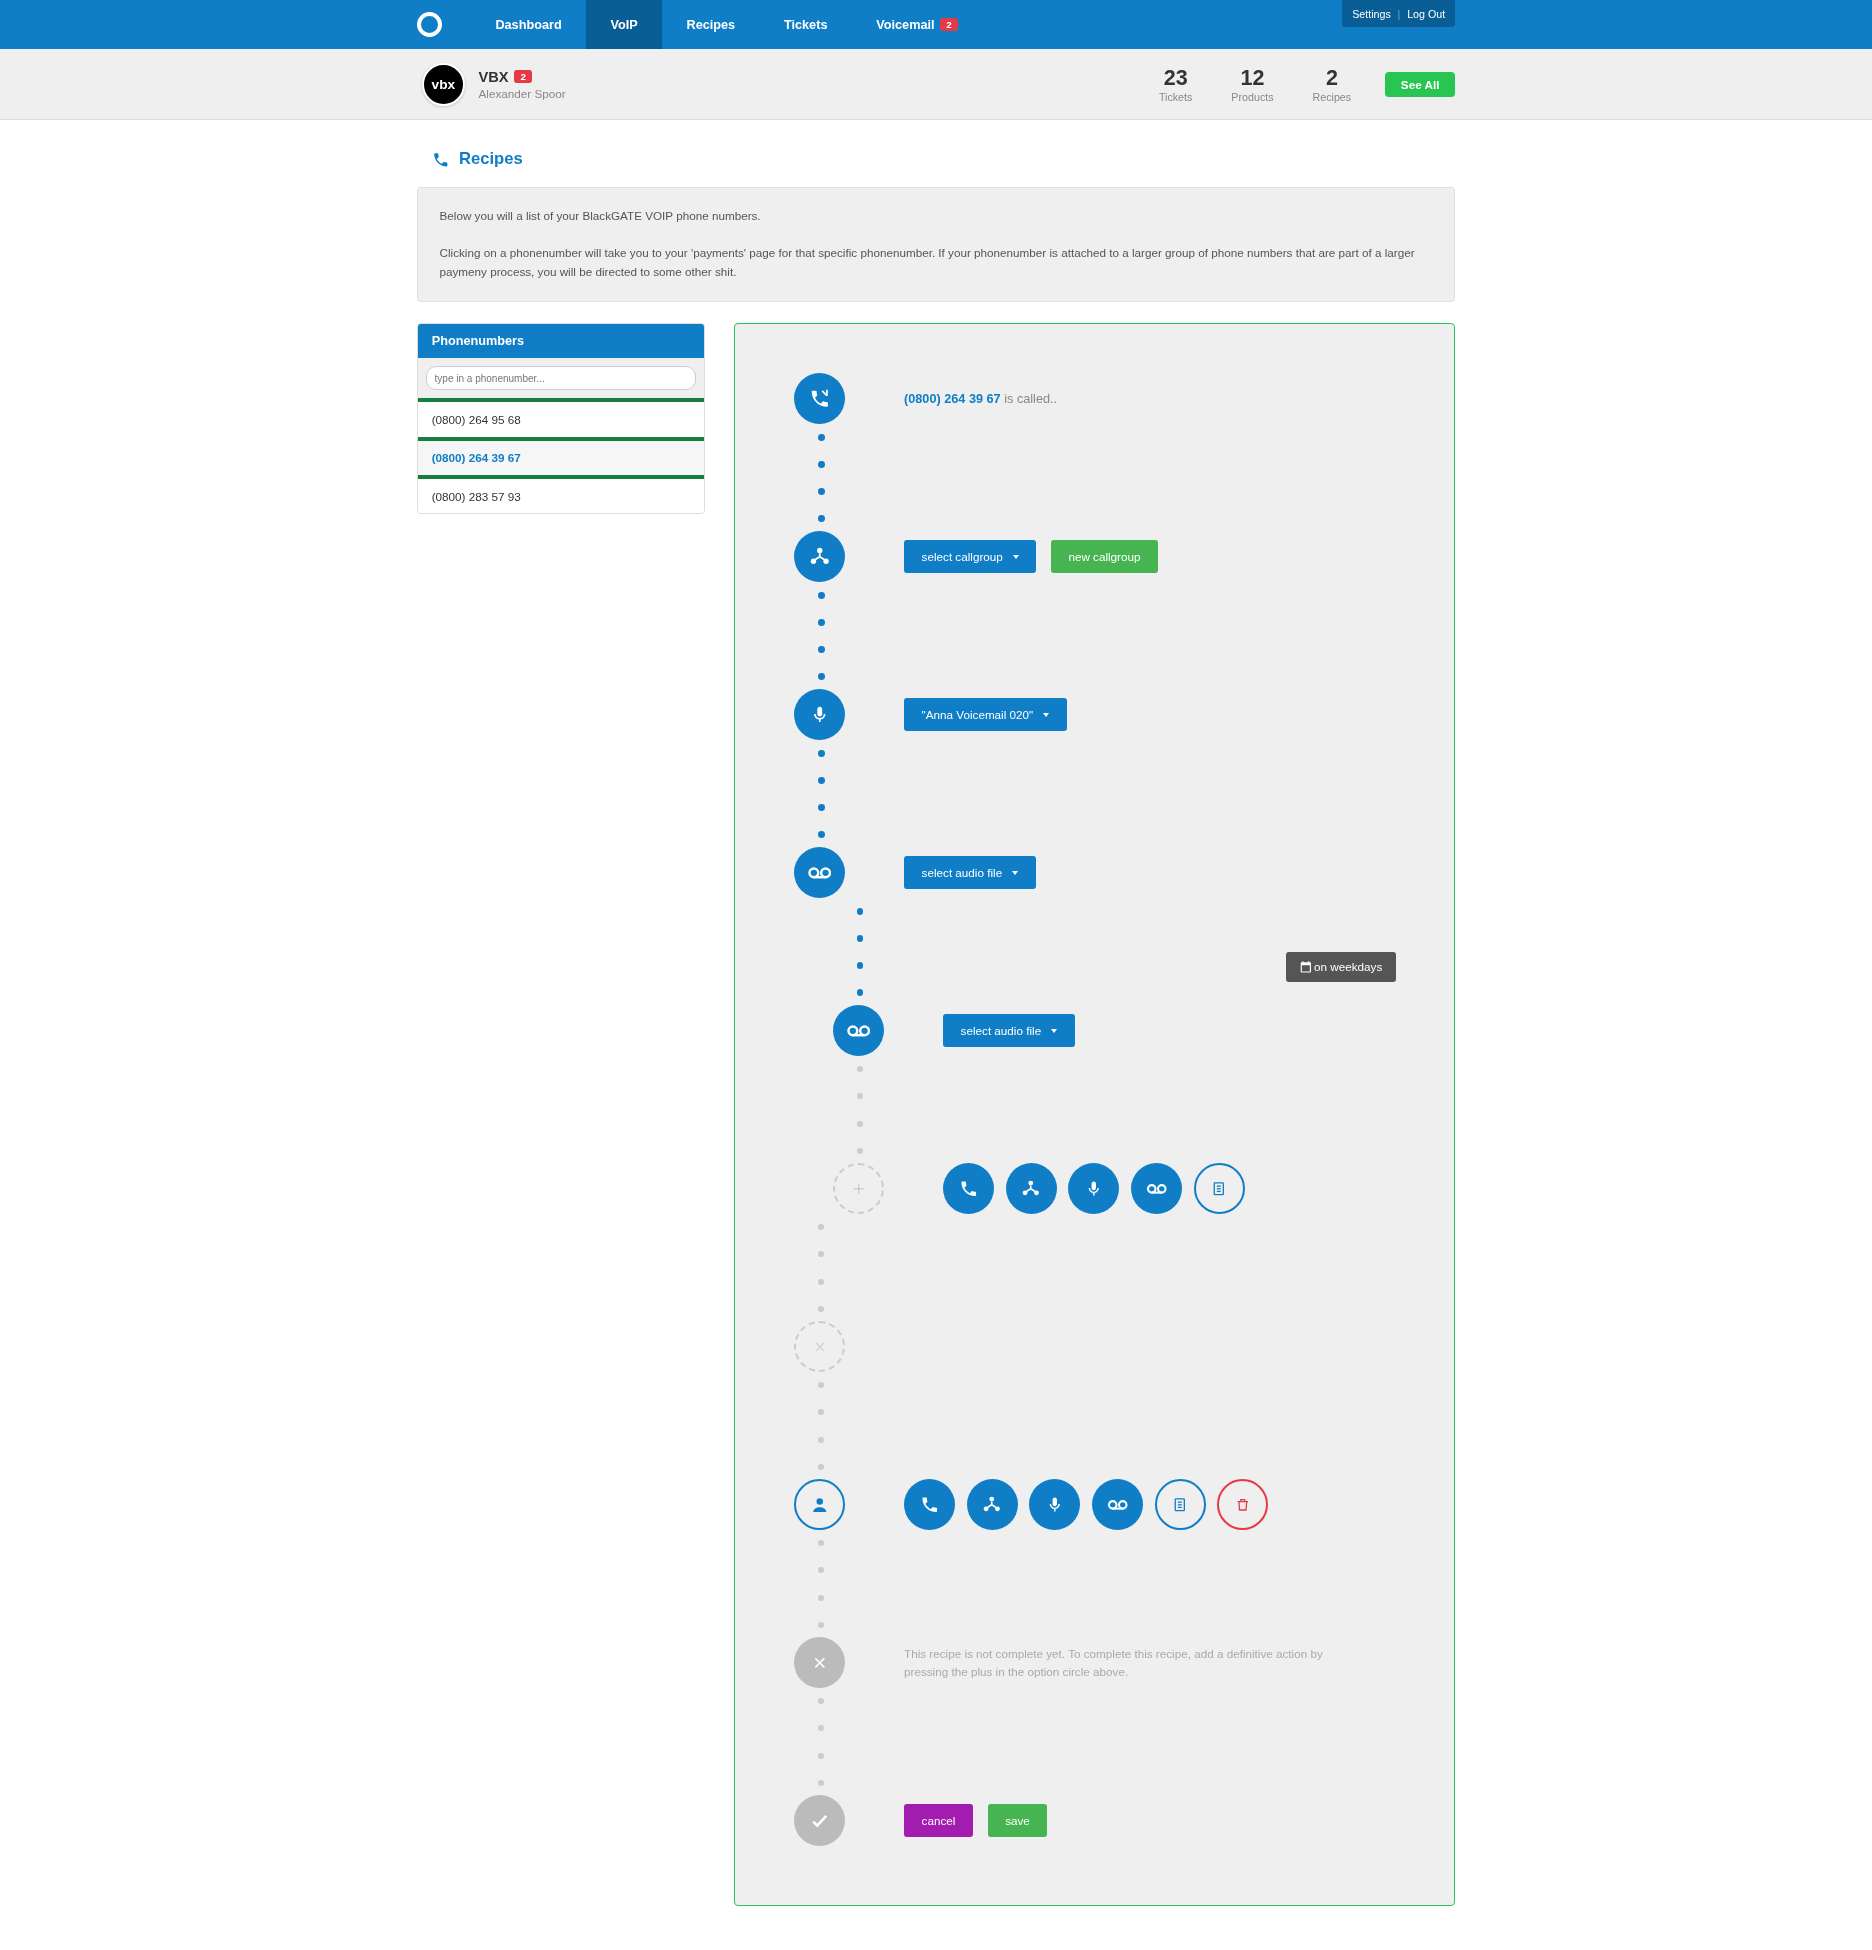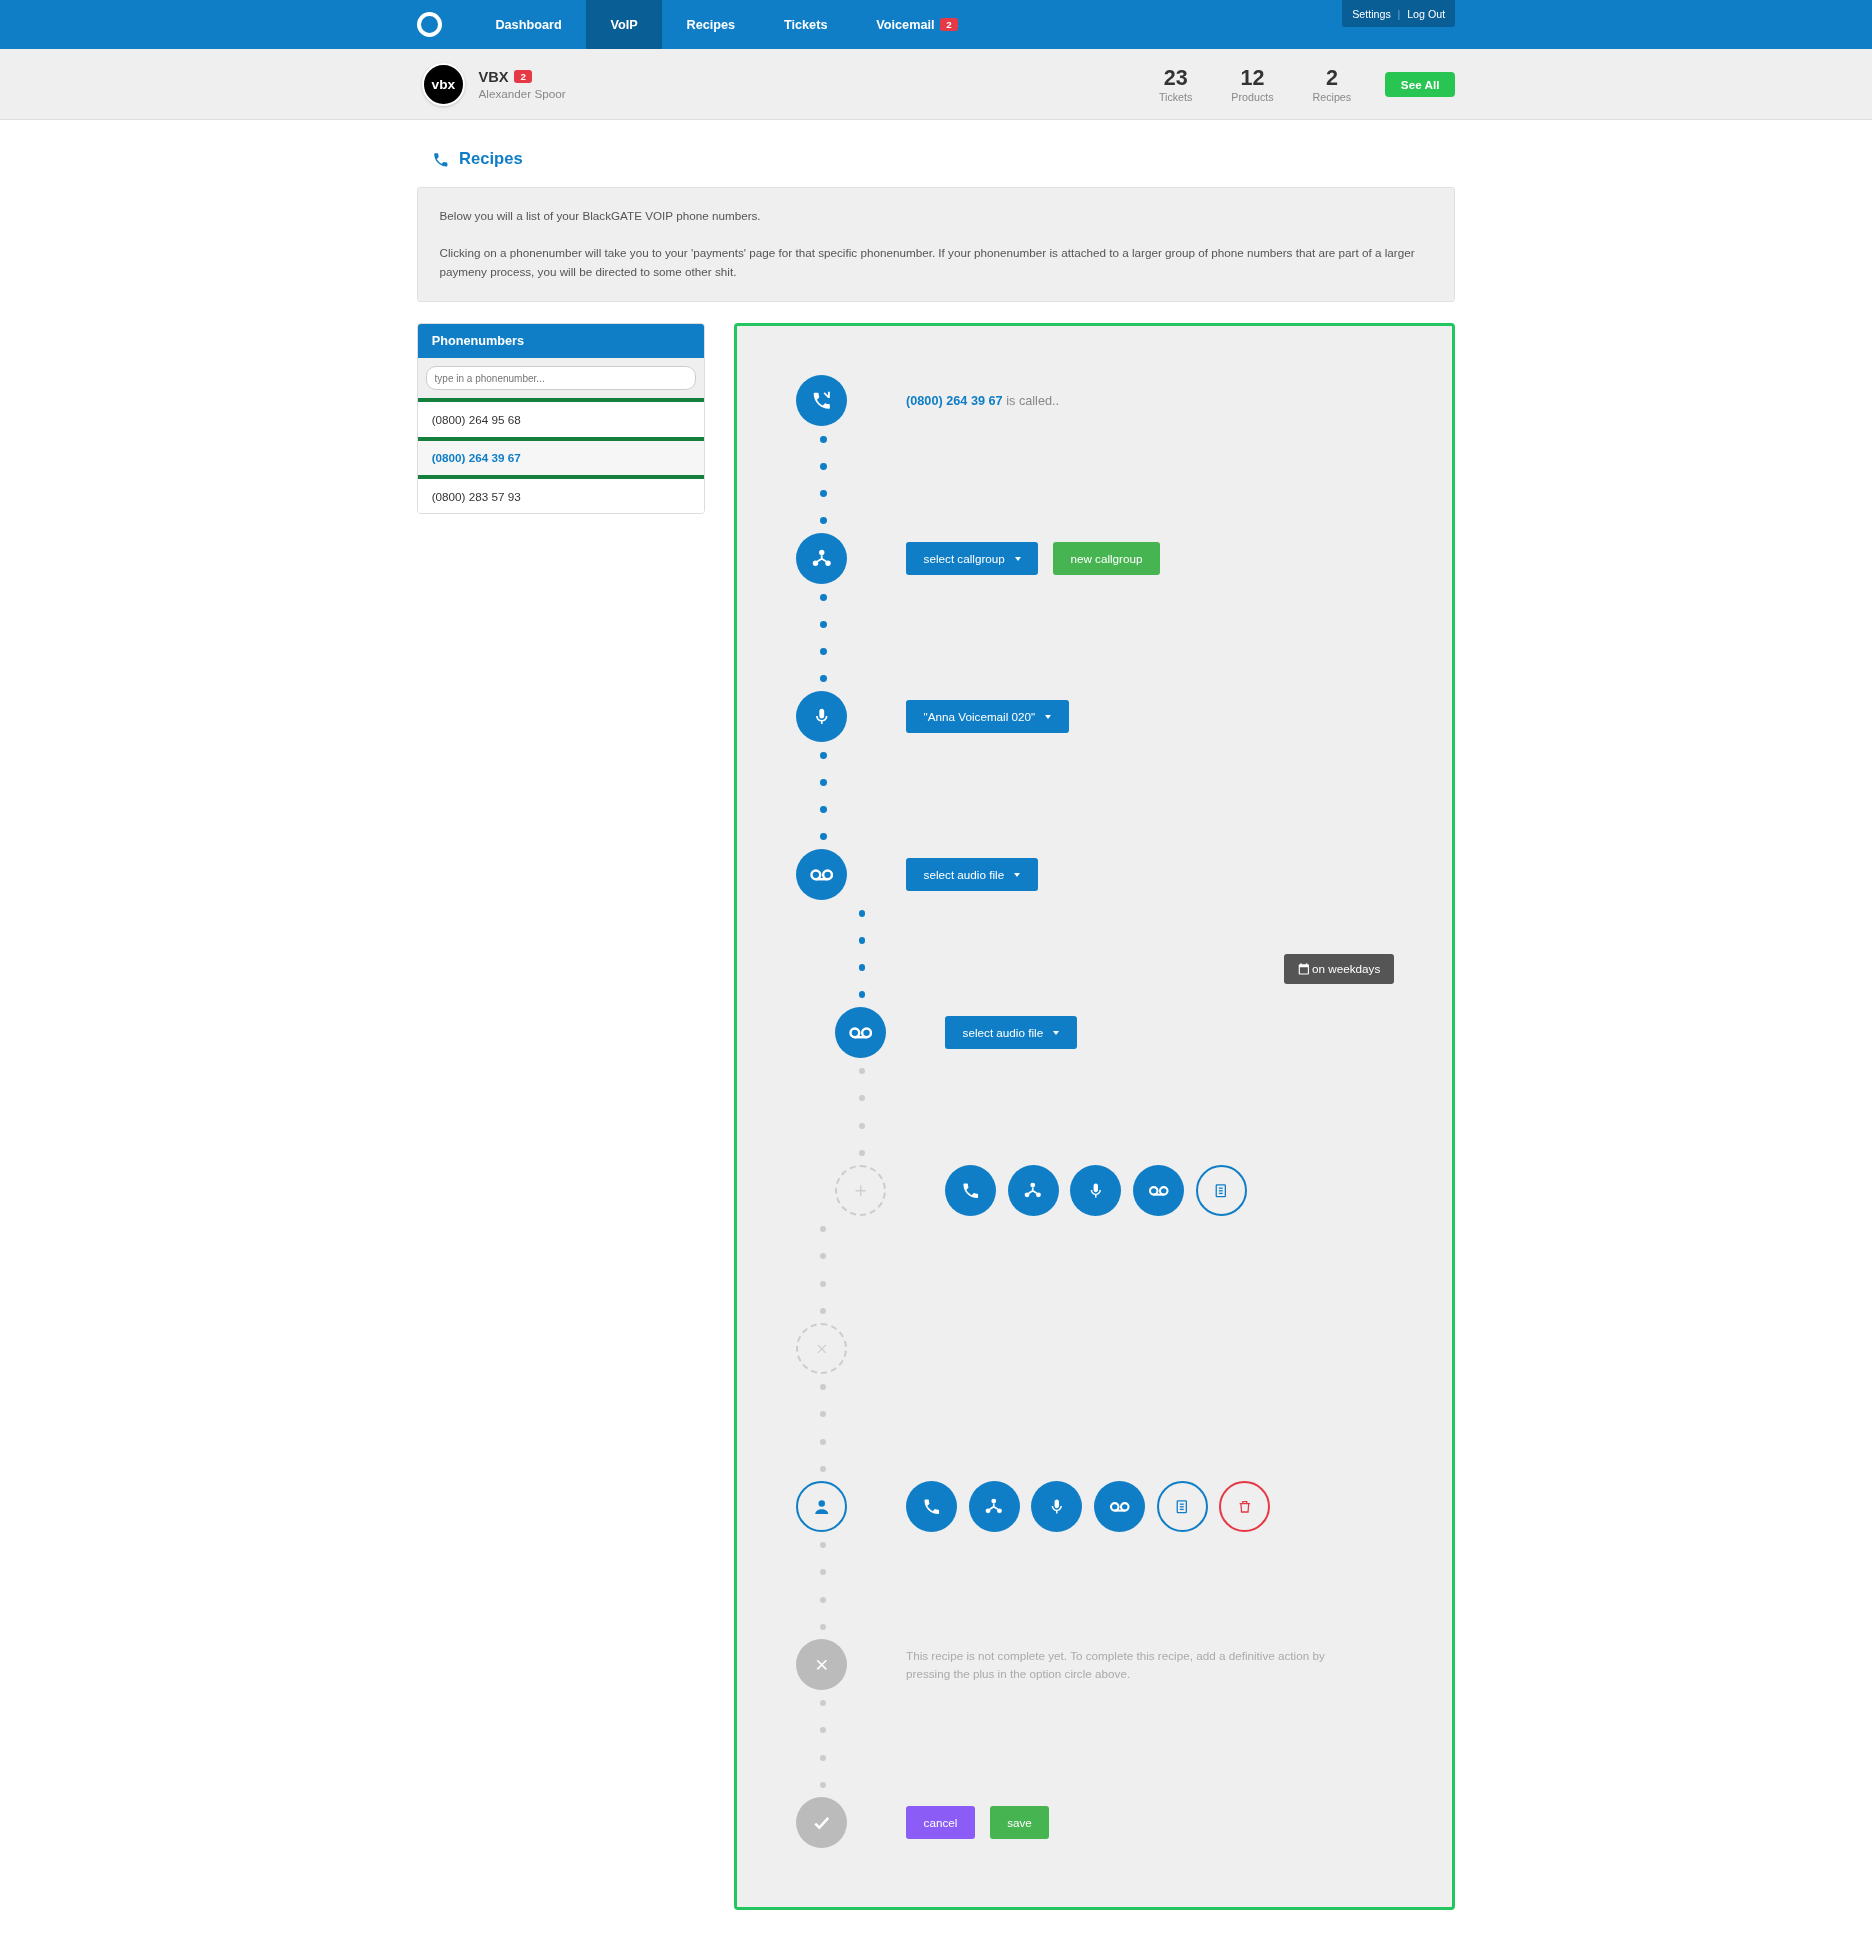--- a/index.html
+++ b/index.html
@@ -31,37 +31,37 @@
 .intro-box{background:#efefef;border:1px solid #e0e0e0;border-radius:2.9px;padding:19.5px 21.5px;color:#555;line-height:1.6;font-size:11.7px;margin-bottom:21.5px}
 .intro-box p+p{margin-top:17.6px}
 .layout{display:flex;gap:29px}
 .sidebar{width:288px;flex-shrink:0}
 .panel{border:1px solid #ddd;border-radius:3.9px;overflow:hidden}
 .panel-head{background:#0f7ec7;color:#fff;font-weight:bold;padding:9.8px 13.7px;font-size:12.7px}
 .panel-search{padding:7.8px;background:#efefef}
 .panel-search input{width:100%;padding:5.9px 7.8px;border:1px solid #ccc;border-radius:10px;font-size:10px;color:#888}
 .pn-item{padding:10.7px 13.7px;border-top:4px solid #15803d;font-size:11.7px;cursor:pointer;background:#fff}
 .pn-item.active{color:#0f7ec7;font-weight:bold;background:#f6f6f6}
-.canvas{flex:1;background:#efefef;border:3px solid #22c55e;border-radius:3.9px;padding:49px 29px 59px 59px;position:relative}
+.canvas{flex:1;background:#efefef;border:1px solid #22c55e;border-radius:3.9px;padding:49px 29px 59px 59px;position:relative}
 .step{display:flex;align-items:center;position:relative;min-height:51px}
 .dots{position:absolute;left:24.4px;width:5.9px;display:flex;flex-direction:column;align-items:center;gap:11.7px}
 .dots.blue span{width:6.8px;height:6.8px;border-radius:50%;background:#0f7ec7;display:block}
 .dots.grey span{width:5.9px;height:5.9px;border-radius:50%;background:#ccc;display:block}
 .node{width:51px;height:51px;border-radius:50%;display:flex;align-items:center;justify-content:center;flex-shrink:0}
 .node.blue{background:#0f7ec7;color:#fff}
 .node.grey{background:#bbb;color:#fff}
 .node.outline-blue{border:2px solid #0f7ec7;color:#0f7ec7;background:transparent}
 .node.dashed{border:2px dashed #ccc;color:#ccc;background:transparent}
 .step-content{margin-left:59px;display:flex;align-items:center;gap:14.6px;flex-wrap:wrap}
 .call-text{color:#888;font-size:12.7px}
 .call-text .num{color:#0f7ec7;font-weight:bold}
 .btn{border:none;border-radius:2.9px;padding:9.8px 17.6px;color:#fff;font-size:11.7px;font-weight:normal;cursor:pointer;display:inline-flex;align-items:center;gap:9.8px}
 .btn.blue{background:#0f7ec7}
 .btn.green{background:#46b450}
-.btn.grey{background:#8b5cf6}
+.btn.grey{background:#a21caf}
 .caret{width:0;height:0;border-left:3.9px solid transparent;border-right:3.9px solid transparent;border-top:4.9px solid #fff;display:inline-block}
 .connector{height:107px;position:relative}
 .connector .dots{top:9.8px;bottom:9.8px;justify-content:space-between;height:88px}
 .chip{background:#555;color:#fff;border-radius:2.9px;padding:7.8px 13.7px;font-size:11.7px;display:flex;align-items:center;gap:1px;position:absolute;right:29px}
 .chip svg{flex-shrink:0}
 .action-row{display:flex;gap:11.7px}
 .mini{width:51px;height:51px;border-radius:50%;display:flex;align-items:center;justify-content:center;cursor:pointer}
 .mini.blue{background:#0f7ec7;color:#fff}
 .mini.outline-blue{border:2px solid #0f7ec7;color:#0f7ec7}
 .mini.outline-red{border:2px solid #e63946;color:#e63946}

